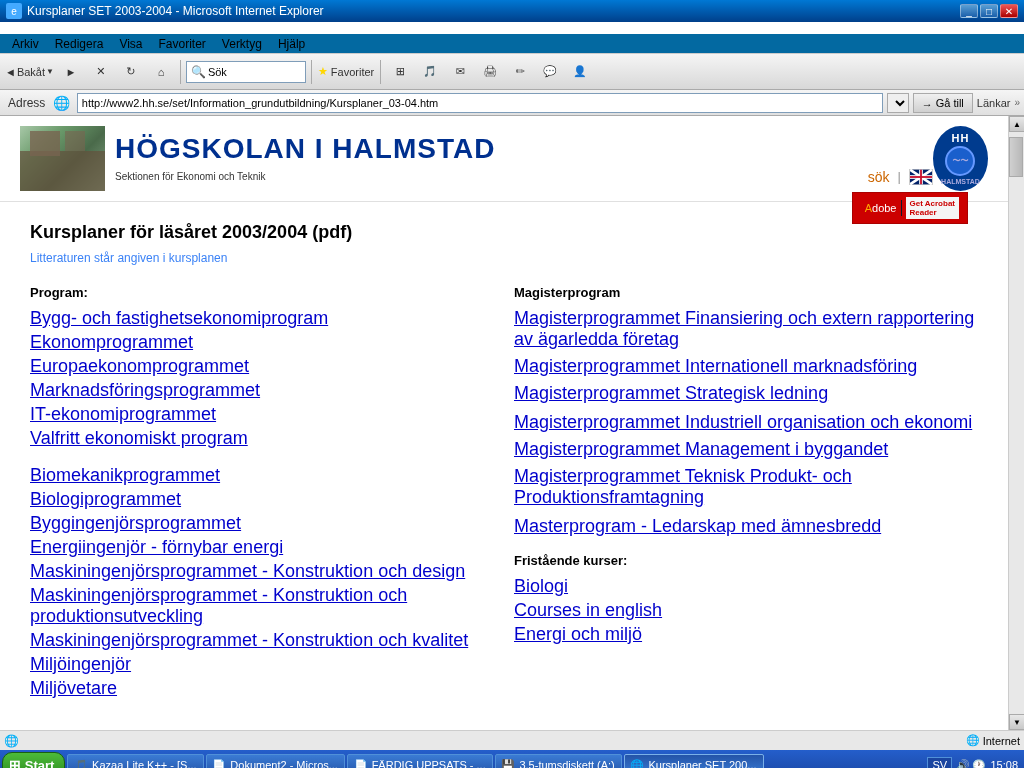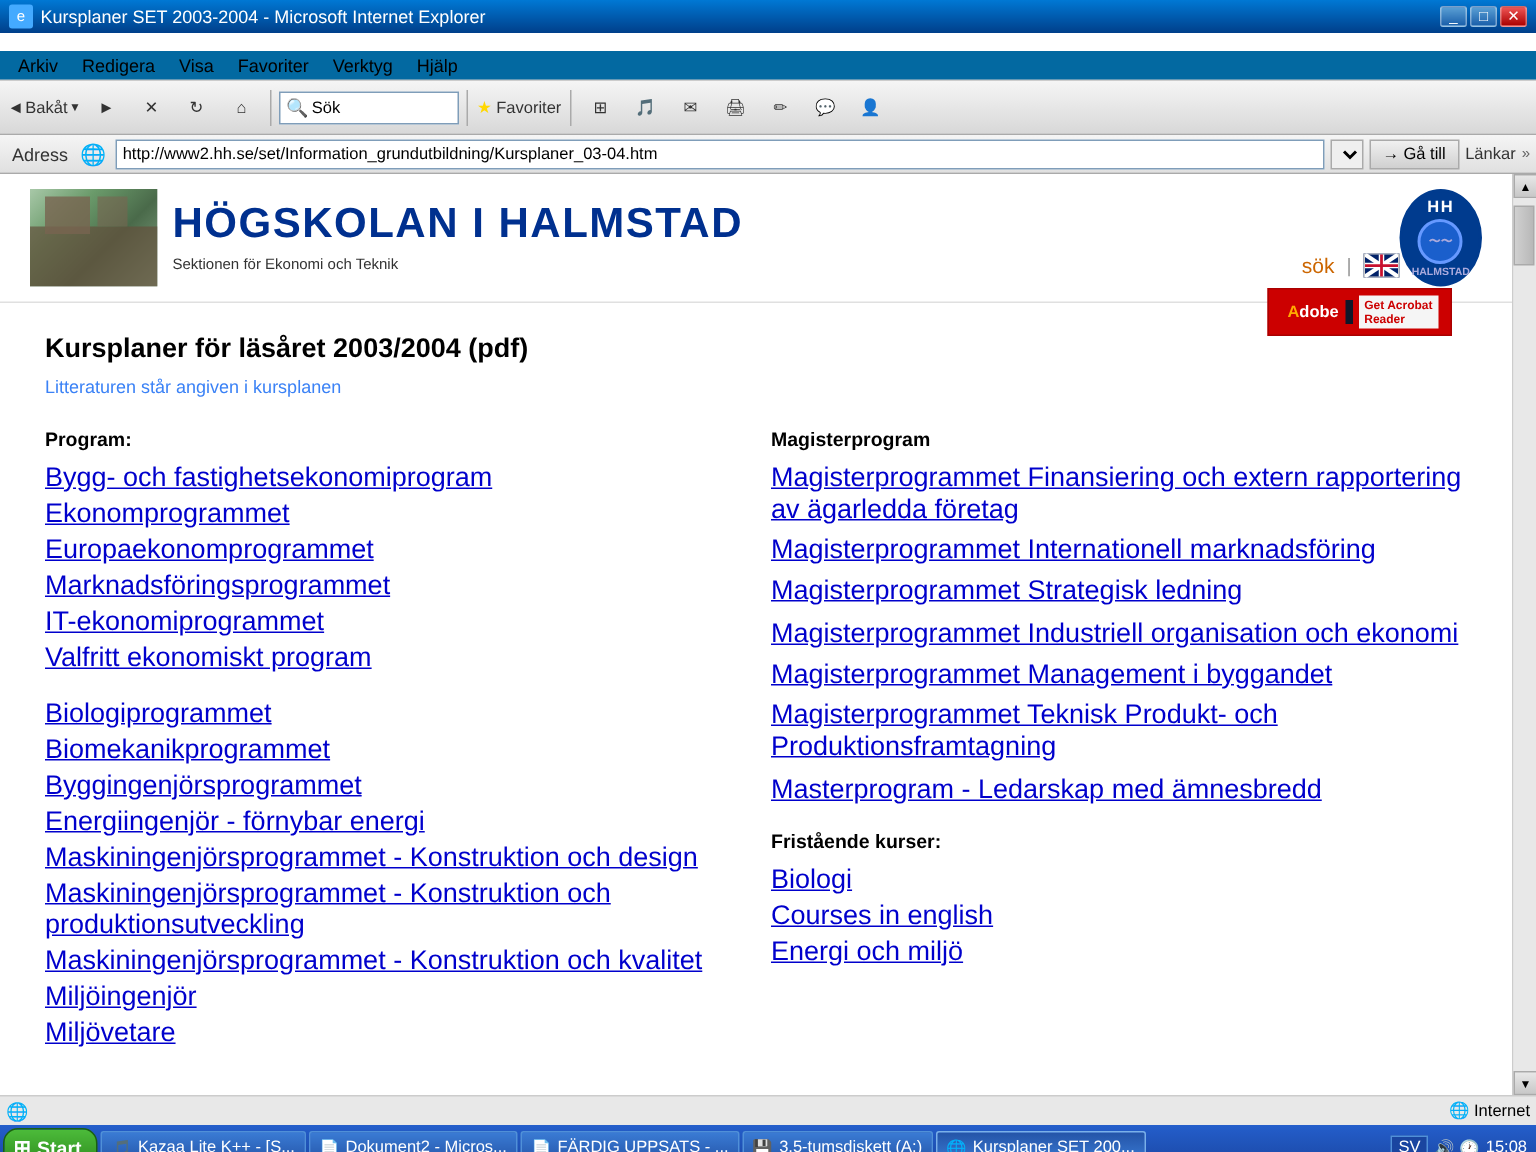--- a/index.html
+++ b/index.html
@@ -490,21 +490,21 @@
     </div>
 
     <div class="main-content">
       <div style="display:flex;justify-content:space-between;align-items:flex-start;">
         <div>
           <h1 class="page-title">Kursplaner för läsåret 2003/2004 (pdf)</h1>
           <p class="page-subtitle">Litteraturen står angiven i kursplanen</p>
         </div>
         <div class="acrobat-btn">
           <div class="acrobat-img">
-            <div style="background:#cc0000;color:white;font-weight:bold;font-size:11px;padding:2px 4px;border-right:5px solid #0f172a;">
+            <div style="background:#cc0000;color:white;font-weight:normal;font-size:11px;padding:2px 4px;border-right:1px solid #0f172a;">
               <span style="color:#ffaa00;">A</span>dobe
             </div>
             <div style="padding:2px 4px;background:#f5f5f5;color:#cc0000;">
               <div style="font-size:8px;font-weight:bold;">Get Acrobat</div>
               <div style="font-size:8px;font-weight:bold;">Reader</div>
             </div>
           </div>
         </div>
       </div>
 
@@ -515,22 +515,22 @@
           <ul class="link-list">
             <li><a>Bygg- och fastighetsekonomiprogram</a></li>
             <li><a>Ekonomprogrammet</a></li>
             <li><a>Europaekonomprogrammet</a></li>
             <li><a>Marknadsföringsprogrammet</a></li>
             <li><a>IT-ekonomiprogrammet</a></li>
             <li><a>Valfritt ekonomiskt program</a></li>
           </ul>
 
           <ul class="link-list">
+            <li><a>Biomekanikprogrammet</a></li>
             <li><a>Biologiprogrammet</a></li>
-            <li><a>Biomekanikprogrammet</a></li>
             <li><a>Byggingenjörsprogrammet</a></li>
             <li><a>Energiingenjör - förnybar energi</a></li>
             <li><a>Maskiningenjörsprogrammet - Konstruktion och design</a></li>
             <li><a>Maskiningenjörsprogrammet - Konstruktion och produktionsutveckling</a></li>
             <li><a>Maskiningenjörsprogrammet - Konstruktion och kvalitet</a></li>
             <li><a>Miljöingenjör</a></li>
             <li><a>Miljövetare</a></li>
           </ul>
         </div>
 

